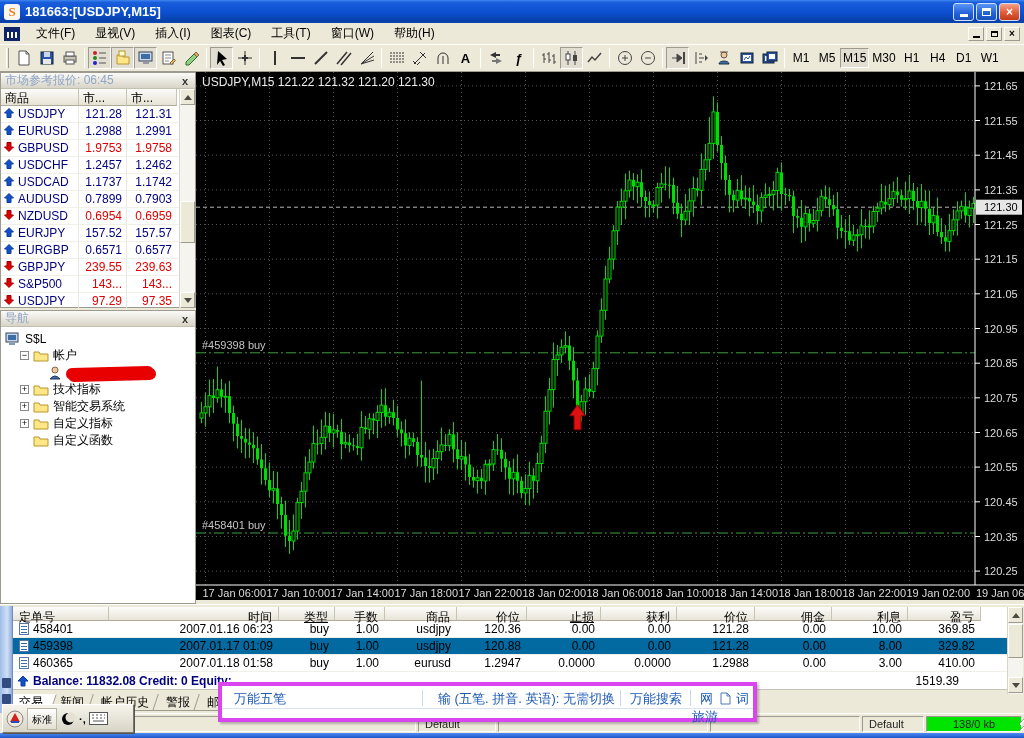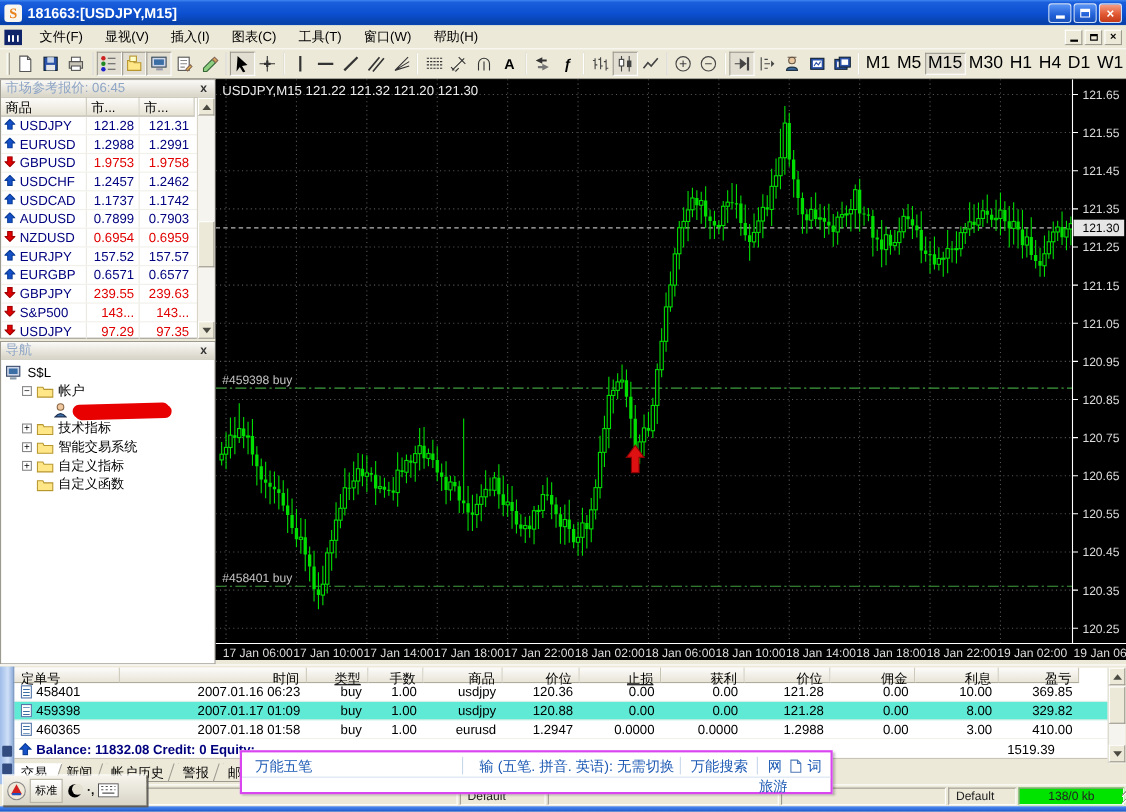--- a/index.html
+++ b/index.html
@@ -23,21 +23,21 @@
 .mwb{width:16px;height:14px;border:1px solid;border-color:#fff #9d9a90 #9d9a90 #fff;display:flex;align-items:center;justify-content:center;background:#ECE9D8}
 .gm-min{width:7px;height:2px;background:#000;margin-top:6px}
 .gm-rest{width:7px;height:6px;border:1px solid #000;border-top:2px solid #000}
 .gm-close{font-size:10px;font-weight:bold;line-height:10px}
 
 .toolbar{position:absolute;top:45px;left:0;width:1024px;height:27px;background:#ECE9D8;border-bottom:1px solid #9d9a90;display:flex;align-items:center;padding-left:3px}
 .grip{width:3px;height:20px;border-left:1px solid #fff;border-right:1px solid #9d9a90;margin:0 3px}
 .tbtn{width:23px;height:22px;display:flex;align-items:center;justify-content:center;border:1px solid transparent}
 .tbtn.pressed{border-color:#9d9a90 #fff #fff #9d9a90;background:#E2DFD2}
 .tsep{width:1px;height:20px;background:#9d9a90;border-right:1px solid #fff;margin:0 3px}
-.tf{min-width:26px;height:20px;font-size:16px;display:flex;align-items:center;justify-content:center;border:1px solid transparent;padding:0 2px}
+.tf{min-width:26px;height:20px;font-size:12px;display:flex;align-items:center;justify-content:center;border:1px solid transparent;padding:0 2px}
 .tf.pressed{border-color:#9d9a90 #fff #fff #9d9a90;background:#E2DFD2}
 .tbtn svg{display:block}
 .glyph{font-size:13px;font-weight:bold}
 
 .panel{position:absolute;background:#fff;border:1px solid #9d9a90}
 .panel-h{height:16px;background:linear-gradient(#FBFAF7,#D8D4C7);border-bottom:1px solid #C4C0B0;display:flex;align-items:center;padding:0 4px;font-size:12px;color:#8FA6C6}
 .panel-x{margin-left:auto;color:#333;font-size:11px;font-weight:bold;width:12px;text-align:center;line-height:12px}
 .mw-cols{display:flex;height:17px}
 .mw-col{background:linear-gradient(#FDFCFA,#E6E2D4);border-right:1px solid #C8C4B4;border-bottom:1px solid #B0AC9C;font-size:12px;padding:1px 4px}
 .mw-rows{overflow:hidden}
@@ -64,38 +64,38 @@
 .ch-lbl{font:11px "Liberation Sans",sans-serif;fill:#C4C4C4}
 .ch-title{font:12px "Liberation Sans",sans-serif;fill:#ECECEC}
 
 .terminal{position:absolute;left:0;top:604px;width:1024px;height:109px;background:#ECE9D8;border-top:1px solid #fff}
 .term-x{position:absolute;left:2px;top:3px;width:13px;height:13px;border:1px solid;border-color:#fff #9d9a90 #9d9a90 #fff;background:#ECE9D8;font-size:9px;font-weight:bold;text-align:center;line-height:11px}
 #term-table{position:absolute;left:13px;top:2px;width:994px;background:#fff}
 .th-row{display:flex;height:14px}
 .th{background:linear-gradient(#FDFCFA,#E8E4D8);border-right:1px solid #C8C4B4;border-bottom:1px solid #B0AC9C;font-size:12px;padding:2px 6px;text-align:right;white-space:nowrap}
 .th:first-child{text-align:left}
 .tr{display:flex;height:17px;background:#fff;border-bottom:1px solid #F0EFE8}
-.tr.alt{background:#5eead4}
+.tr.alt{background:#0369a1}
 .td{font-size:12px;padding:1px 6px;text-align:right;white-space:nowrap;overflow:hidden}
 .td.first{text-align:left;display:flex;align-items:center;gap:4px}
 .bal-row{display:flex;align-items:center;height:18px;background:#fff;border-bottom:1px solid #C8C4B8;font-size:12px;position:relative}
 .bal-text{color:#00007F;font-weight:bold;margin-left:4px}
 .bal-profit{position:absolute;right:48px;font-size:12px}
 .tabs{position:absolute;left:13px;top:89px;height:20px;display:flex;align-items:flex-start}
 .tab{height:17px;padding:1px 10px;font-size:12px;background:#ECE9D8;border:1px solid #9d9a90;border-top:none;transform:skewX(-18deg);margin-left:-5px;display:flex;align-items:center}
 .tab span{transform:skewX(18deg)}
 .tab.active{background:#fff;border-top:1px solid #fff;z-index:2}
 
 .statusbar{position:absolute;left:10px;top:713px;width:1024px;height:20px;background:#ECE9D8;border-top:1px solid #fff}
 .seg{position:absolute;top:2px;height:16px;border:1px solid;border-color:#9d9a90 #fff #fff #9d9a90;font-size:11px;padding:1px 6px;color:#222}
 .seg.green{background:#00E400;text-align:center;font-size:11px}
 .grip-corner{position:absolute;right:0;top:4px;width:14px;height:14px;background:repeating-linear-gradient(135deg,transparent 0 3px,#9d9a90 3px 4px,#fff 4px 5px)}
 .taskbar-strip{position:absolute;left:0;top:733px;width:1024px;height:5px;background:linear-gradient(#4E8CF5,#1C56C8)}
 
-.ime-popup{position:absolute;left:218px;top:682px;width:539px;height:40px;background:#fff;border:2px solid #d946ef;box-shadow:2px 2px 2px rgba(0,0,0,.25);z-index:30;font-size:13px;color:#1E5AB4}
+.ime-popup{position:absolute;left:218px;top:682px;width:539px;height:40px;background:#fff;border:4px solid #d946ef;box-shadow:2px 2px 2px rgba(0,0,0,.25);z-index:30;font-size:13px;color:#1E5AB4}
 .ime-sep{position:absolute;top:4px;width:1px;height:16px;background:#C8D8EC}
 .ime-hline{position:absolute;left:0;top:22px;width:100%;height:1px;background:#D8E4F2}
 .ime-item{position:absolute;top:4px;white-space:nowrap}
 .ime-toolbar{position:absolute;left:2px;top:704px;width:132px;height:29px;background:linear-gradient(#F6F4EC,#D8D4C6);border:1px solid;border-color:#fff #7a766a #7a766a #fff;box-shadow:1px 1px 0 #555;display:flex;align-items:center;gap:3px;padding:0 3px;z-index:31}
 .ime-mode{font-size:10px;border:1px solid #B8B4A6;background:linear-gradient(#fff,#E4E0D2);padding:1px 4px;height:22px;line-height:19px}
 .left-strip{position:absolute;left:0;top:606px;width:13px;height:107px;background:linear-gradient(90deg,#9FBCE8,#CFE0F8 60%,#8FACD8);border-right:1px solid #6E8EC0;z-index:5}
 .strip-glyph{position:absolute;left:2px;width:9px;height:10px;background:#334C80;border-radius:1px}
 .doc-ico{width:10px;height:12px;background:#fff;border:1px solid #5577AA;position:relative;flex:0 0 auto}
 .doc-ico::after{content:"";position:absolute;left:1px;top:2px;width:6px;height:7px;background:repeating-linear-gradient(180deg,#3A6EA5 0 1px,#fff 1px 3px)}
 </style>

